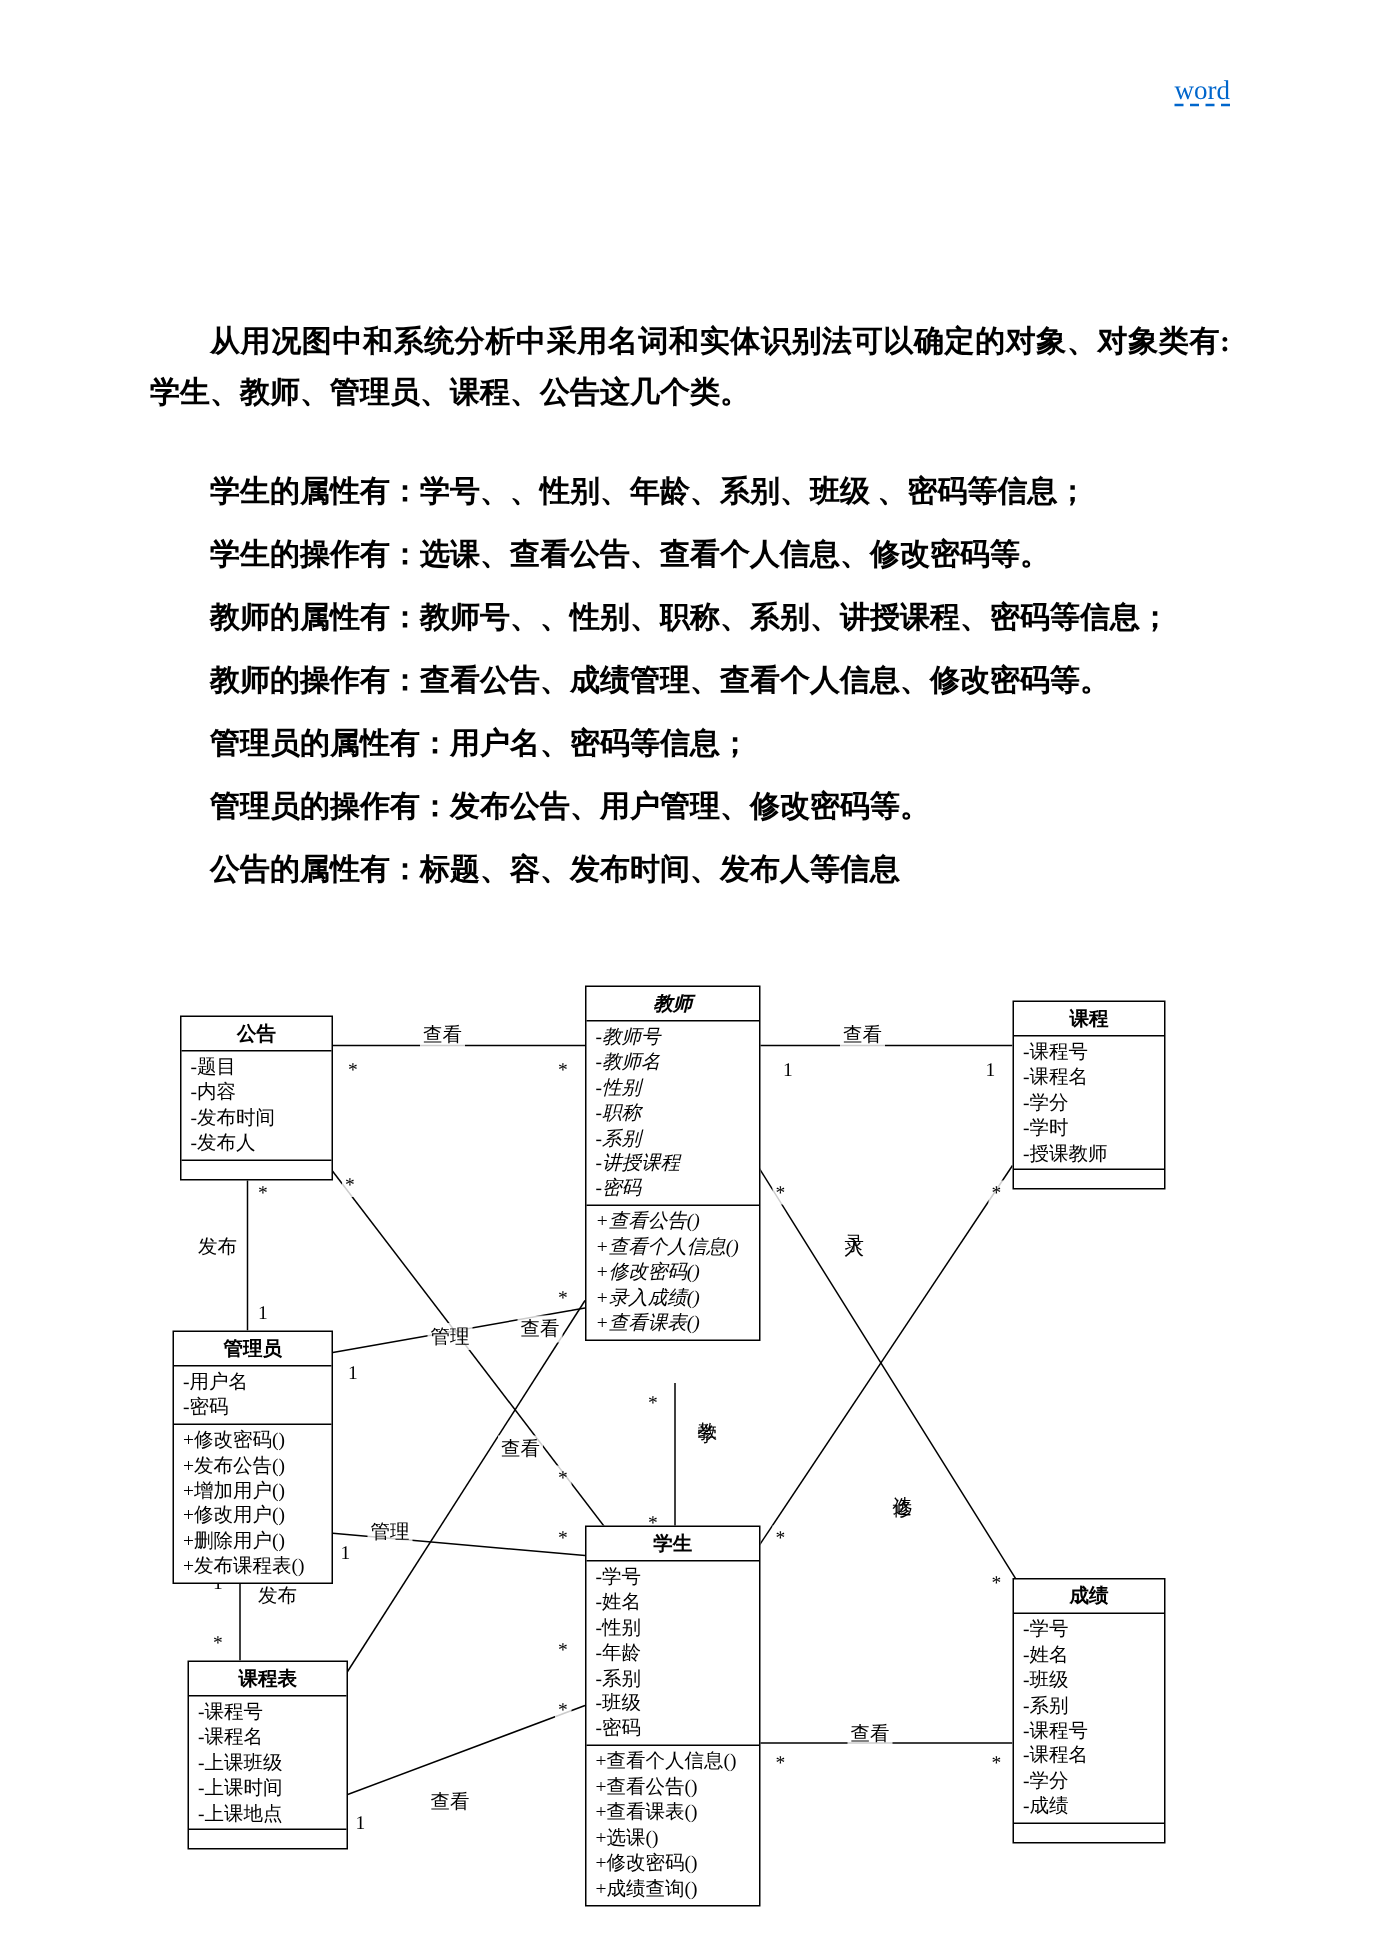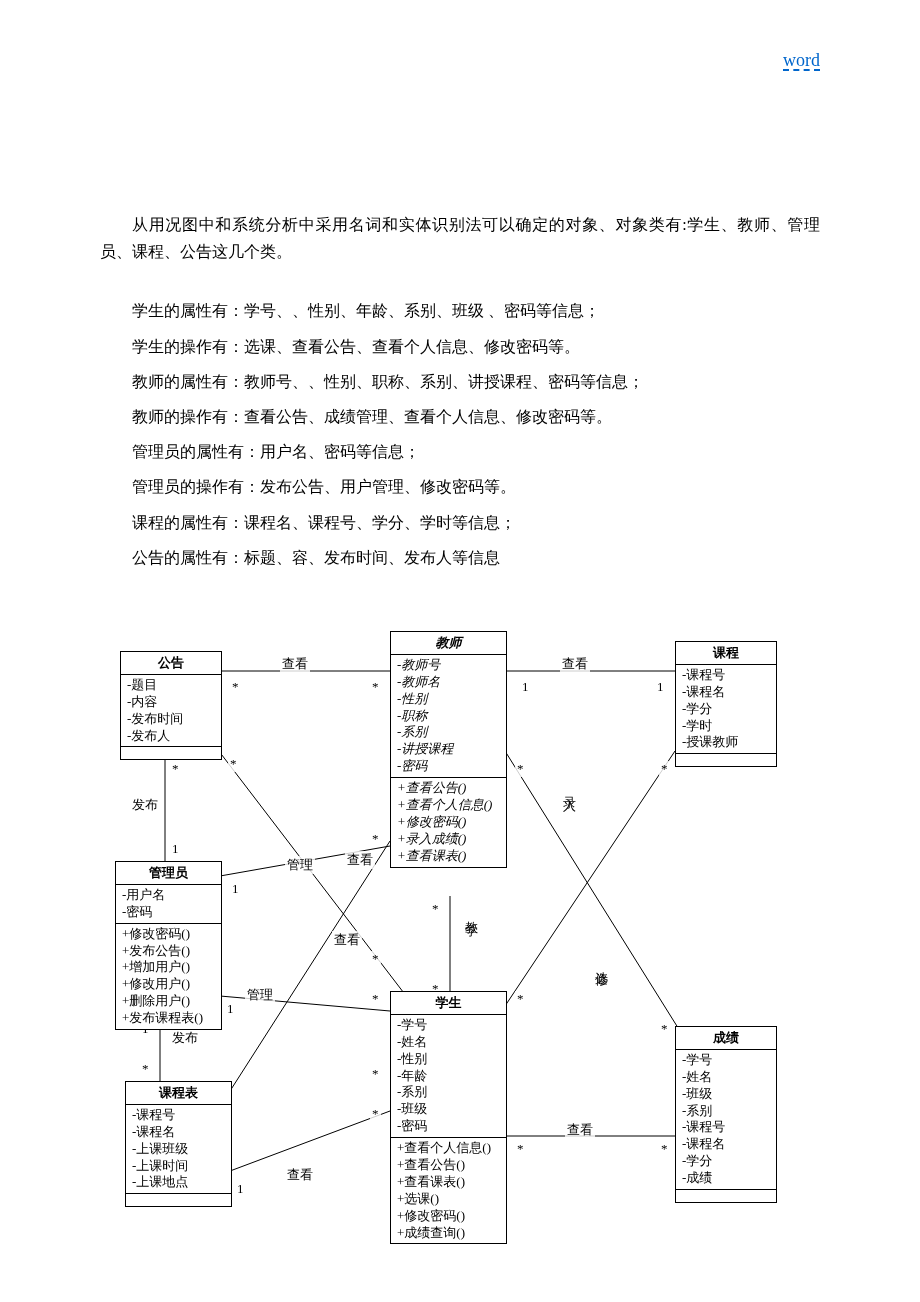--- a/index.html
+++ b/index.html
@@ -19,23 +19,24 @@
   .header-word {
     text-align: right;
     color: #0066cc;
     font-size: 18px;
     margin-bottom: 140px;
     text-decoration: underline dashed #0066cc;
     text-underline-offset: 4px;
   }
   .para {
     line-height: 1.7;
-    font-size: 16px;
+    font-size: 20px;
     margin: 0 0 8px 0;
     text-align: justify;
+    font-weight: bold;
   }
   .indent { text-indent: 2em; }
   .spacer { height: 24px; }
   .diagram-wrap {
     position: relative;
     width: 700px;
     height: 600px;
     margin: 60px auto 0 auto;
     font-size: 13px;
     font-family: "Songti SC", "SimSun", serif;
@@ -88,21 +89,20 @@
   <div class="header-word">word</div>
 
   <p class="para indent">从用况图中和系统分析中采用名词和实体识别法可以确定的对象、对象类有:学生、教师、管理员、课程、公告这几个类。</p>
   <div class="spacer"></div>
   <p class="para indent">学生的属性有：学号、、性别、年龄、系别、班级 、密码等信息；</p>
   <p class="para indent">学生的操作有：选课、查看公告、查看个人信息、修改密码等。</p>
   <p class="para indent">教师的属性有：教师号、、性别、职称、系别、讲授课程、密码等信息；</p>
   <p class="para indent">教师的操作有：查看公告、成绩管理、查看个人信息、修改密码等。</p>
   <p class="para indent">管理员的属性有：用户名、密码等信息；</p>
   <p class="para indent">管理员的操作有：发布公告、用户管理、修改密码等。</p>
-  <p class="para indent">课程的属性有：课程名、课程号、学分、学时等信息；</p>
   <p class="para indent">公告的属性有：标题、容、发布时间、发布人等信息</p>
 
   <div class="diagram-wrap">
 
     <svg>
       <g stroke="#000" stroke-width="1" fill="none">
 
         <line x1="105" y1="40" x2="280" y2="40"></line>
 
         <line x1="395" y1="40" x2="565" y2="40"></line>

